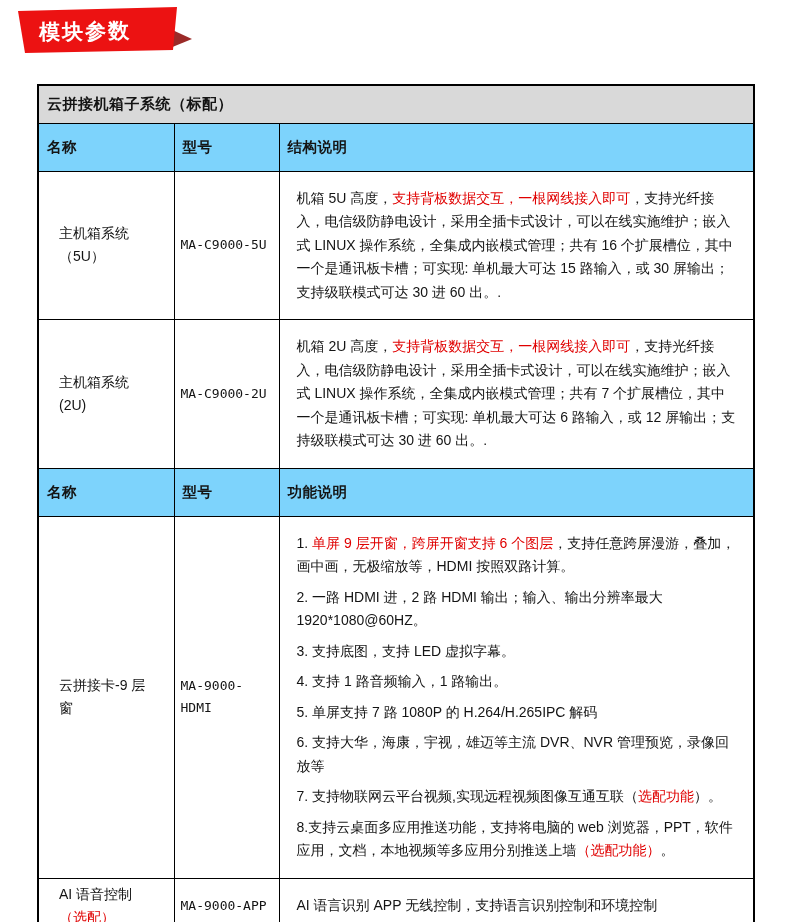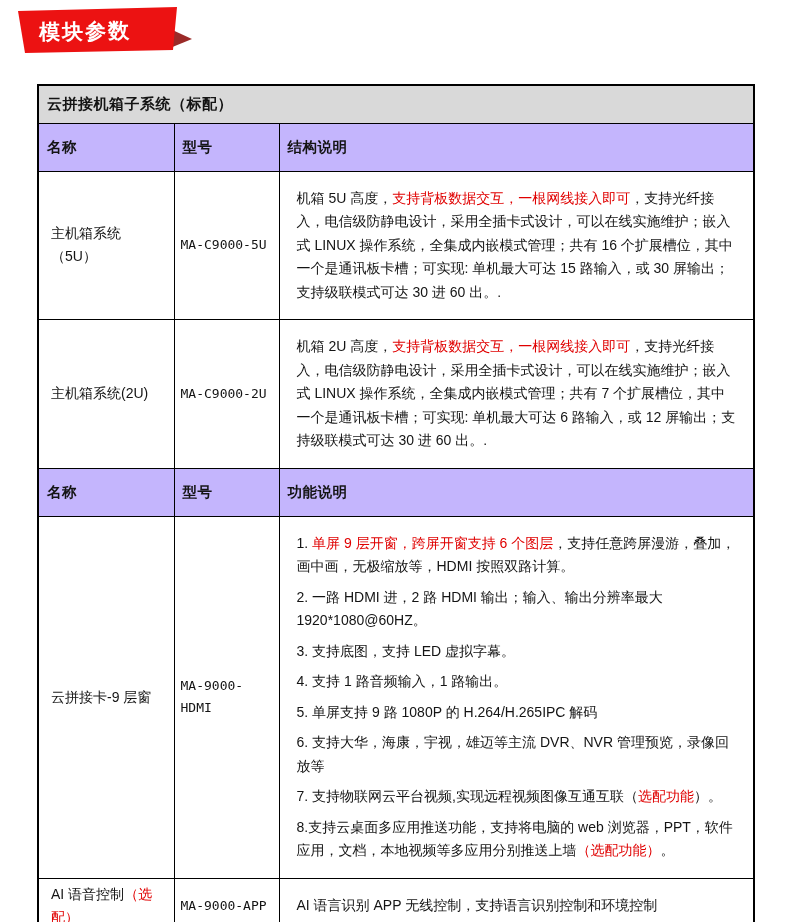--- a/index.html
+++ b/index.html
@@ -21,24 +21,24 @@
     border-collapse:collapse;table-layout:fixed;
     border:2px solid #000;
   }
   table.spec td{border:1px solid #000;box-sizing:border-box;}
   .section-header{
     background:#d9d9d9;font-weight:bold;font-size:15px;
     padding:6px 8px;letter-spacing:0.5px;
   }
   tr.hdr{height:38px;}
   .col-header{
-    background:#c4b5fd;font-weight:bold;font-size:14.5px;
+    background:#7dd3fc;font-weight:bold;font-size:14.5px;
     padding:14px 8px;letter-spacing:0.5px;
   }
-  .name-cell{padding:4px 12px;font-size:14px;line-height:23px;vertical-align:middle;}
+  .name-cell{padding:4px 20px;font-size:14px;line-height:23px;vertical-align:middle;}
   .model-cell{
     font-family:"DejaVu Sans Mono","Liberation Mono",monospace;
     font-size:13px;padding:8px 6px;vertical-align:middle;line-height:22px;
     word-wrap:break-word;
   }
   .desc-cell{padding:8px 10px;font-size:14px;line-height:23.5px;vertical-align:middle;}
   .desc-cell p{margin:7px;}
   .red{color:#e00000;}
   
   tr.h-0-0{height:139px;}
@@ -93,21 +93,21 @@
         <td class="col-header">功能说明</td>
       </tr>
       <tr class="h-1-0">
         <td class="name-cell"><span>云拼接卡-9 层窗</span></td>
         <td class="model-cell">MA-9000-HDMI</td>
         <td class="desc-cell">
           <p><span>1. </span><span class="red">单屏 9 层开窗，跨屏开窗支持 6 个图层</span><span>，支持任意跨屏漫游，叠加，画中画，无极缩放等，HDMI 按照双路计算。</span></p>
           <p><span>2. 一路 HDMI 进，2 路 HDMI 输出；输入、输出分辨率最大 1920*1080@60HZ。</span></p>
           <p><span>3. 支持底图，支持 LED 虚拟字幕。</span></p>
           <p><span>4. 支持 1 路音频输入，1 路输出。</span></p>
-          <p><span>5. 单屏支持 9 路 1080P 的 H.264/H.265IPC 解码</span></p>
+          <p><span>5. 单屏支持 7 路 1080P 的 H.264/H.265IPC 解码</span></p>
           <p><span>6. 支持大华，海康，宇视，雄迈等主流 DVR、NVR 管理预览，录像回放等</span></p>
           <p><span>7. 支持物联网云平台视频,实现远程视频图像互通互联（</span><span class="red">选配功能</span><span>）。</span></p>
           <p><span>8.支持云桌面多应用推送功能，支持将电脑的 web 浏览器，PPT，软件应用，文档，本地视频等多应用分别推送上墙</span><span class="red">（选配功能）</span><span>。</span></p>
         </td>
       </tr>
       <tr class="h-1-2">
         <td class="name-cell"><span>AI 语音控制</span><span class="red">（选配）</span></td>
         <td class="model-cell">MA-9000-APP</td>
         <td class="desc-cell">
           <p><span>AI 语言识别 APP 无线控制，支持语言识别控制和环境控制</span></p>

